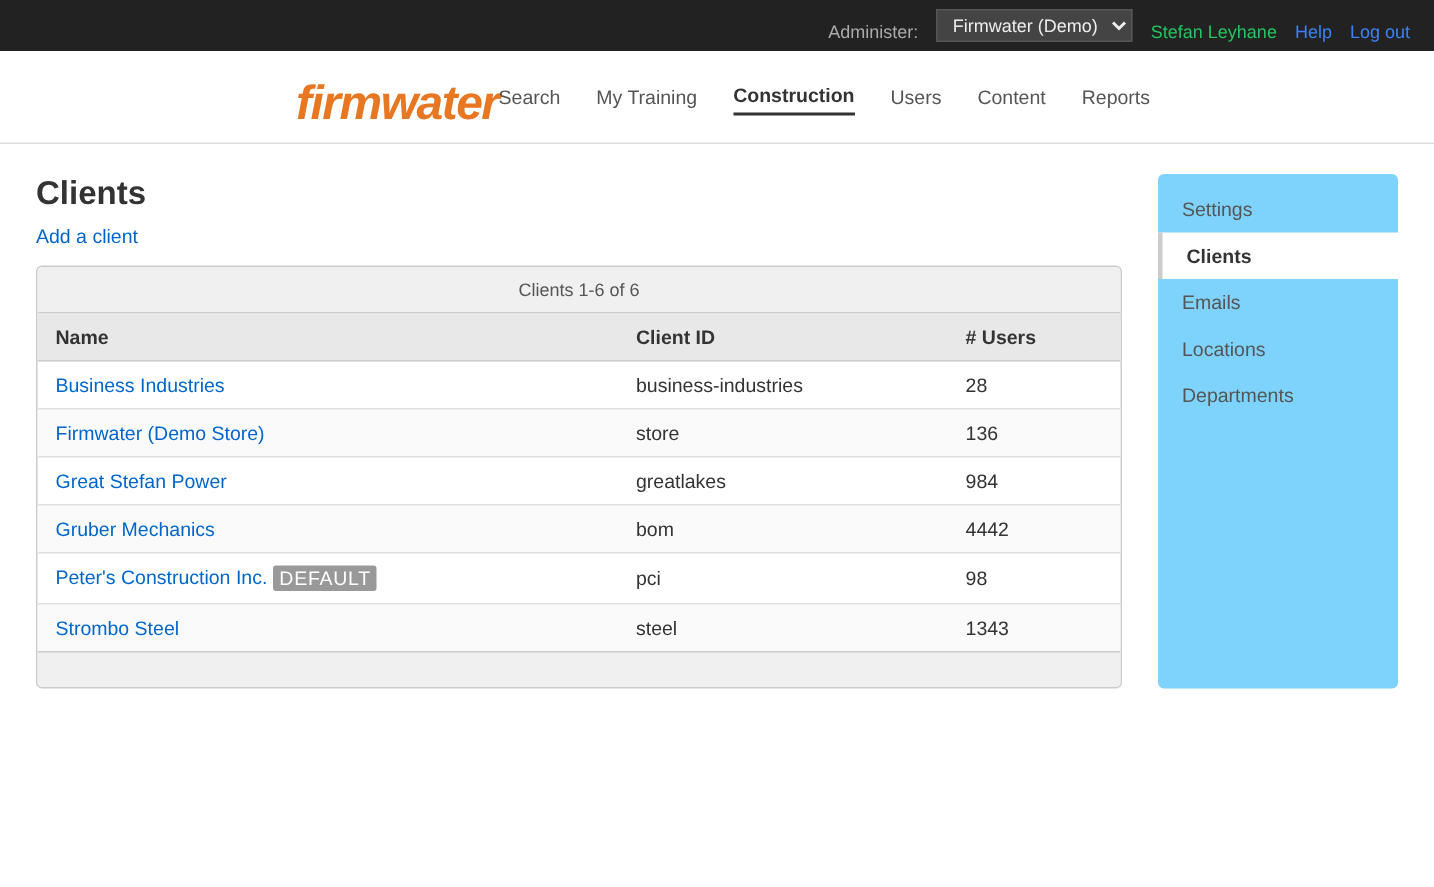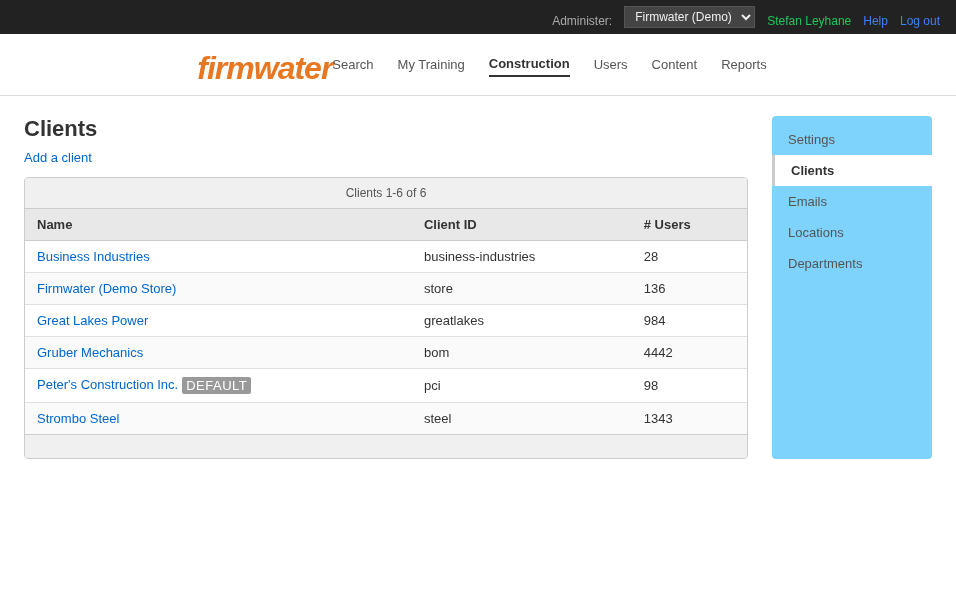--- a/index.html
+++ b/index.html
@@ -228,21 +228,21 @@
               <td><a href="#">Business Industries</a></td>
               <td>business-industries</td>
               <td>28</td>
             </tr>
             <tr>
               <td><a href="#">Firmwater (Demo Store)</a></td>
               <td>store</td>
               <td>136</td>
             </tr>
             <tr>
-              <td><a href="#">Great Lakes Power</a></td>
+              <td><a href="#">Great Stefan Power</a></td>
               <td>greatlakes</td>
               <td>984</td>
             </tr>
             <tr>
               <td><a href="#">Gruber Mechanics</a></td>
               <td>bom</td>
               <td>4442</td>
             </tr>
             <tr>
               <td><a href="#">Peter's Construction Inc.</a><span class="badge">DEFAULT</span></td>

